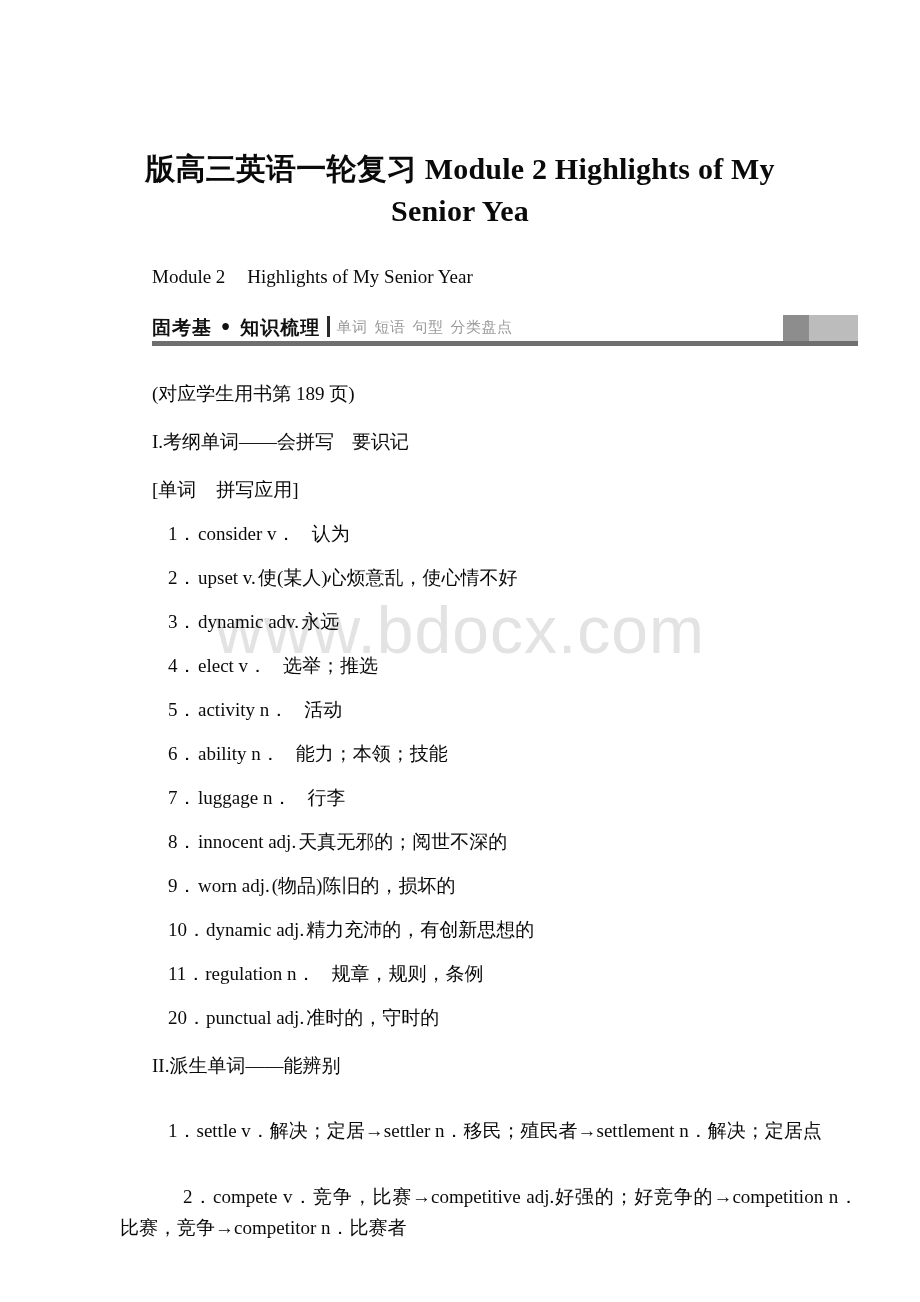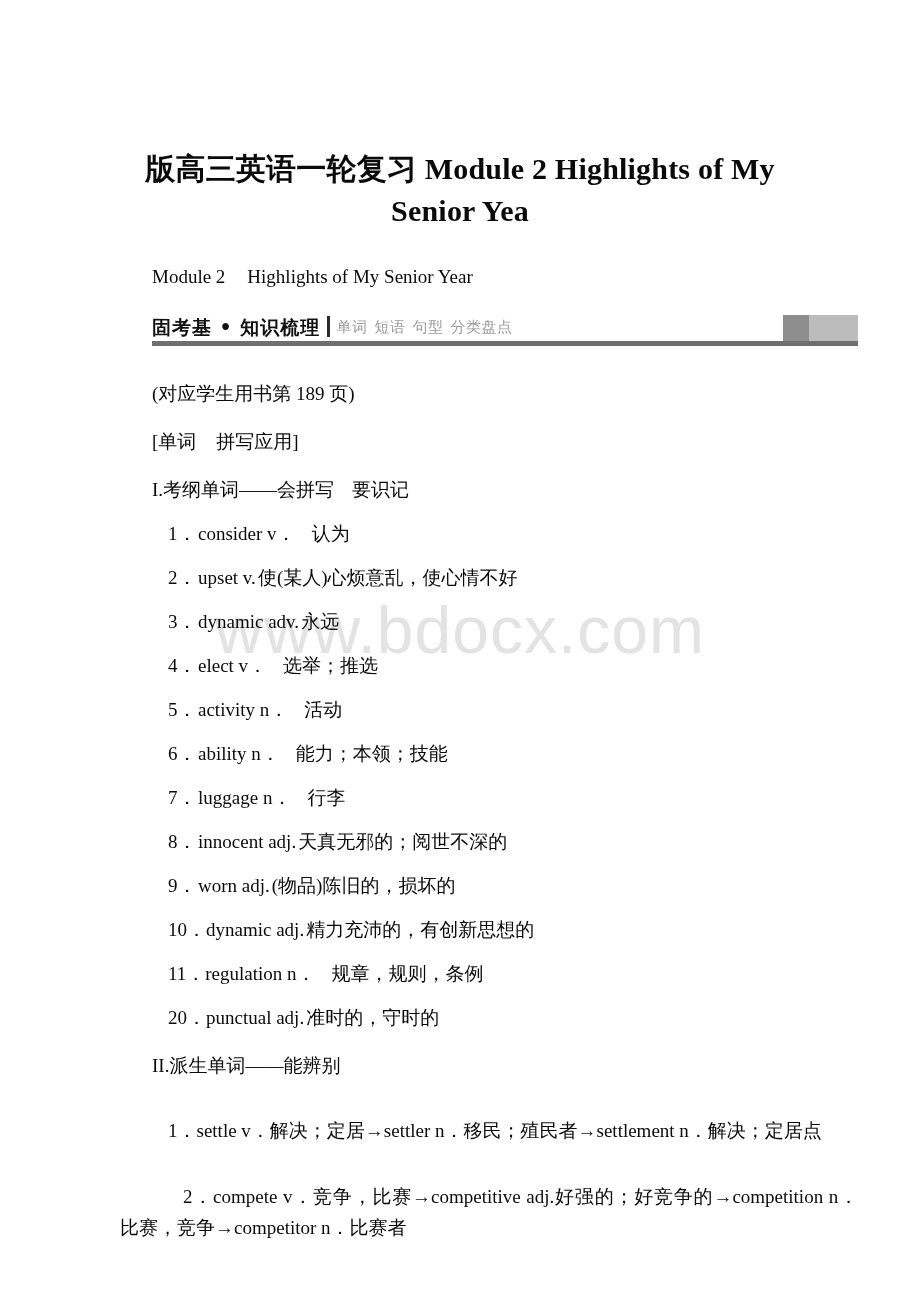--- a/index.html
+++ b/index.html
@@ -225,28 +225,28 @@
           </span>
         </div>
         <div class="banner-box-dark"></div>
         <div class="banner-box-light"></div>
         <div class="banner-rule"></div>
       </div>
     </div>
 
     <p class="para para-book">(对应学生用书第 189 页)</p>
 
+    <p class="para para-roman">
+      <span>I.考纲单词——会拼写</span><span class="gap"></span><span>要识记</span>
+    </p>
+
     <p class="para para-section">
       <span>[单词</span><span class="gap"></span><span>拼写应用]</span>
     </p>
 
-    <p class="para para-roman">
-      <span>I.考纲单词——会拼写</span><span class="gap"></span><span>要识记</span>
-    </p>
-
     <ul class="vocab-list">
       <li class="vocab-item">
         <span class="vocab-num">1．</span><span class="vocab-word">consider v．</span><span class="vocab-gap"></span><span>认为</span>
       </li>
       <li class="vocab-item">
         <span class="vocab-num">2．</span><span class="vocab-word">upset v.</span><span>使(某人)心烦意乱，使心情不好</span>
       </li>
       <li class="vocab-item">
         <span class="vocab-num">3．</span><span class="vocab-word">dynamic adv.</span><span>永远</span>
       </li>

